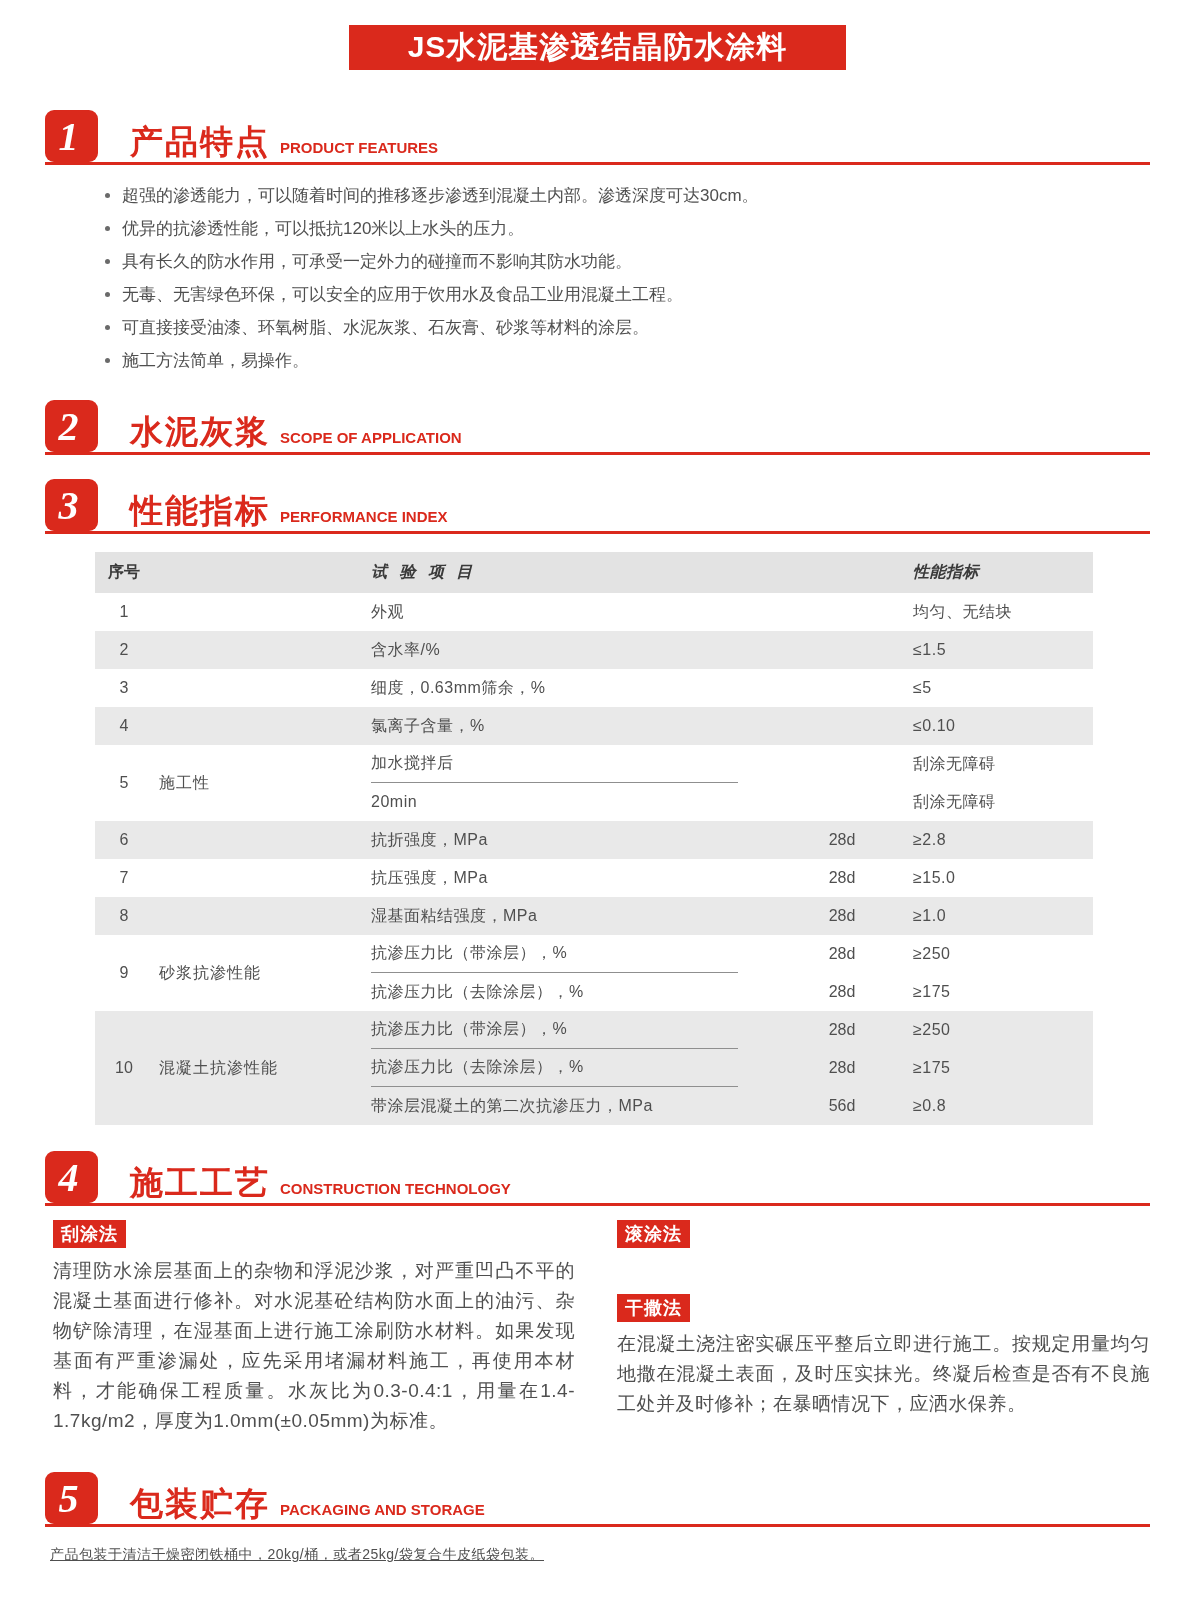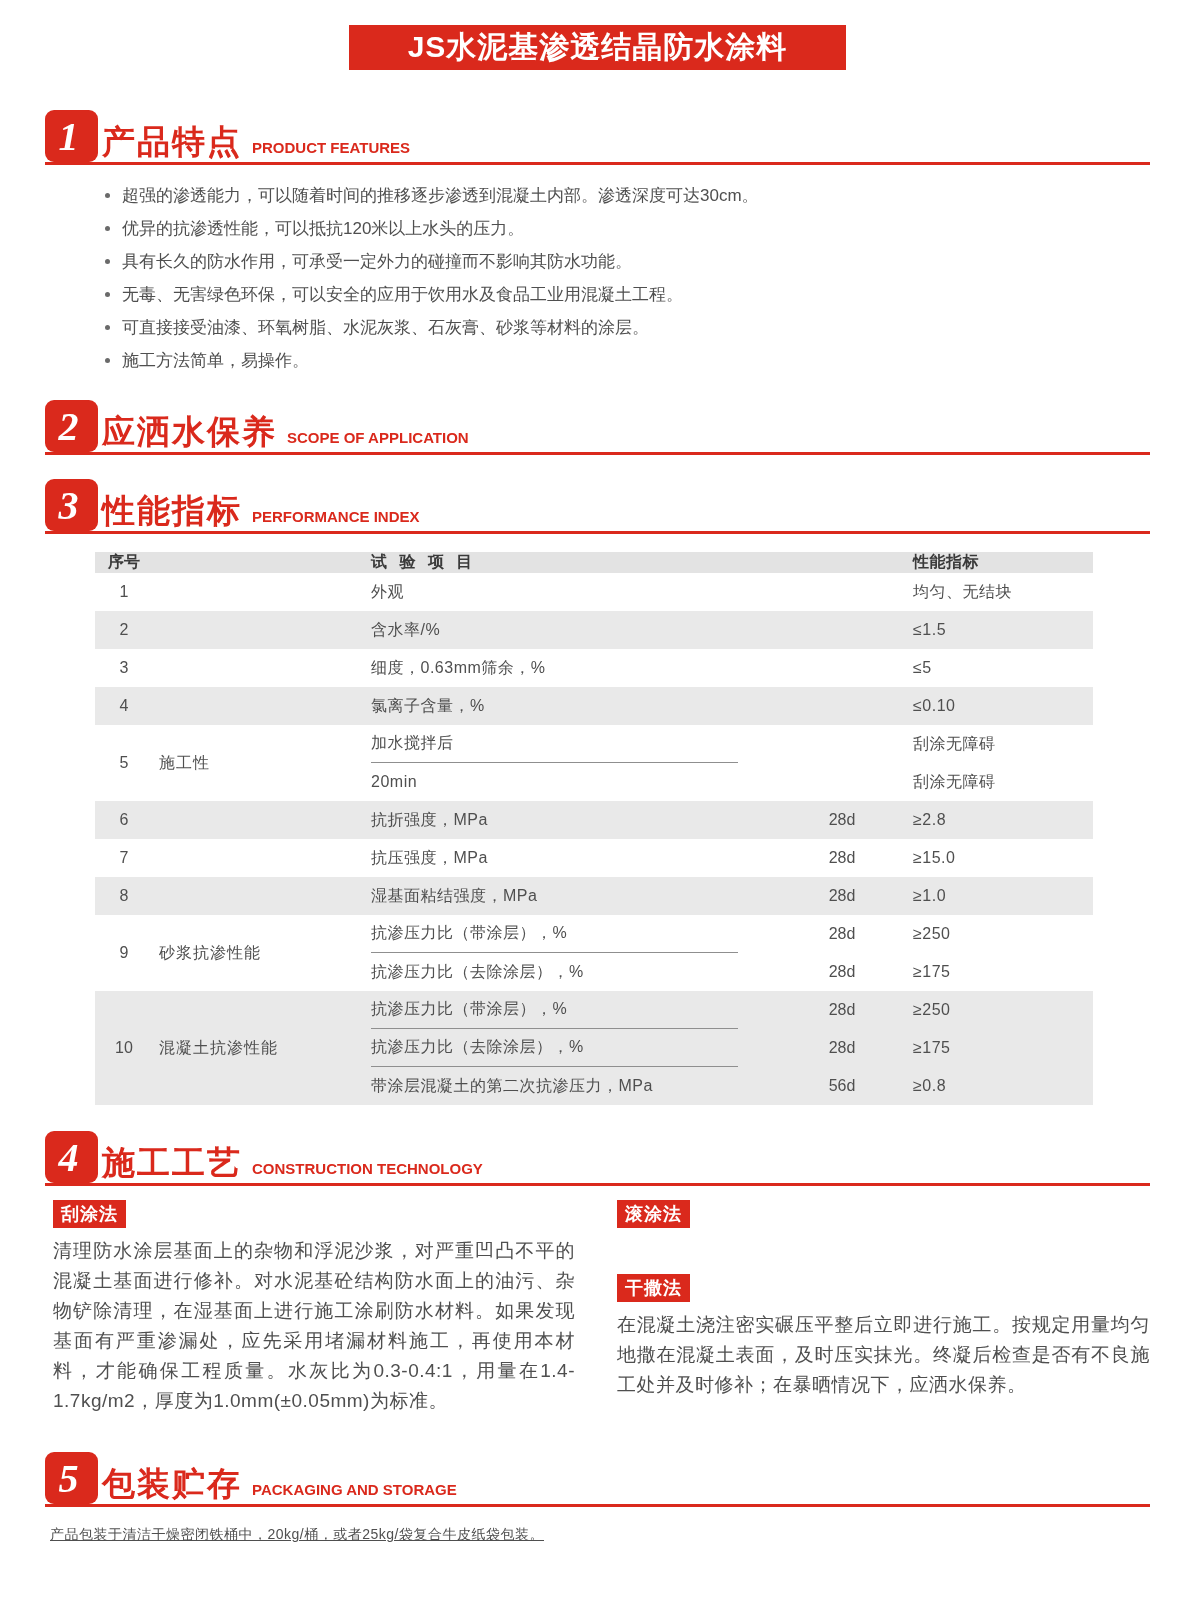--- a/index.html
+++ b/index.html
@@ -35,21 +35,21 @@
   .sec-num{
     width:53px;height:52px;background:var(--red);
     border-radius:9px 9px 9px 9px;
     color:#fff;font-family:"Liberation Serif","DejaVu Serif",serif;
     font-style:italic;font-weight:bold;font-size:40px;
     display:flex;align-items:center;justify-content:center;
     padding-right:6px;
   }
   .sec-title-cn{
     color:var(--red);font-size:33px;font-weight:bold;
-    margin-left:4px;letter-spacing:2px;line-height:1;
+    margin-left:32px;letter-spacing:2px;line-height:1;
     padding-bottom:4px;
   }
   .sec-title-en{
     color:var(--red);font-size:15px;font-weight:bold;
     margin-left:10px;letter-spacing:0px;line-height:1;
     padding-bottom:7px;
   }
 
   
   .bullets{list-style:none;margin:14px 0 0 60px;}
@@ -70,31 +70,31 @@
 
   
   .ptable{margin:18px 0 0 50px;width:998px;font-size:16px;color:var(--ink);}
   .t-row{display:grid;grid-template-columns:58px 218px 1fr;}
   .t-row.shaded{background:var(--row-gray);}
   .t-row.t-head{background:var(--head-gray);font-weight:bold;color:var(--ink-dark);}
   .c-no{text-align:center;display:flex;align-items:center;justify-content:center;}
   .c-group{display:flex;align-items:center;padding-left:6px;letter-spacing:1px;}
   .c-rest{display:flex;flex-direction:column;}
   .t-sub{display:grid;grid-template-columns:412px 118px 1fr;height:38px;align-items:center;}
-  .t-head .t-sub{height:21px;}
+  .t-head .t-sub{height:41px;font-style:italic;}
   .c-item{margin-right:45px;height:100%;display:flex;align-items:center;letter-spacing:0.5px;}
   .c-item.sep{border-bottom:1px solid #8f8f8f;text-align:center;}
   .c-age{display:flex;align-items:center;justify-content:center;}
   .c-val{display:flex;align-items:center;padding-left:12px;letter-spacing:0.5px;}
   .t-head .c-item{letter-spacing:4px;}
 
   
   .methods{display:flex;margin-top:14px;gap:42px;}
   .m-left{width:522px;flex:0 0 auto;margin-left:8px;}
-  .m-right{flex:1;}
+  .m-right{flex:1;font-family:Liberation Mono, monospace;}
   .m-label{
     display:inline-block;background:var(--red);color:#fff;
     font-size:18px;font-weight:bold;padding:2px 8px;letter-spacing:1px;
   }
   .m-para{
     margin-top:8px;font-size:19px;line-height:30px;color:var(--ink);
     text-align:justify;letter-spacing:0.5px;
   }
   .m-gap{height:46px;}
 
@@ -145,21 +145,21 @@
         <li>
           <span class="dot"></span>
           <span class="btext">施工方法简单，易操作。</span>
         </li>
       </ul>
   </div>
 
   <div class="section s2">
     <div class="sec-head">
       <div class="sec-num">2</div>
-      <span class="sec-title-cn">应洒水保养</span>
+      <span class="sec-title-cn">水泥灰浆</span>
       <span class="sec-title-en">SCOPE OF APPLICATION</span>
     </div>
   </div>
 
   <div class="section s3">
     <div class="sec-head">
       <div class="sec-num">3</div>
       <span class="sec-title-cn">性能指标</span>
       <span class="sec-title-en">PERFORMANCE INDEX</span>
     </div>

